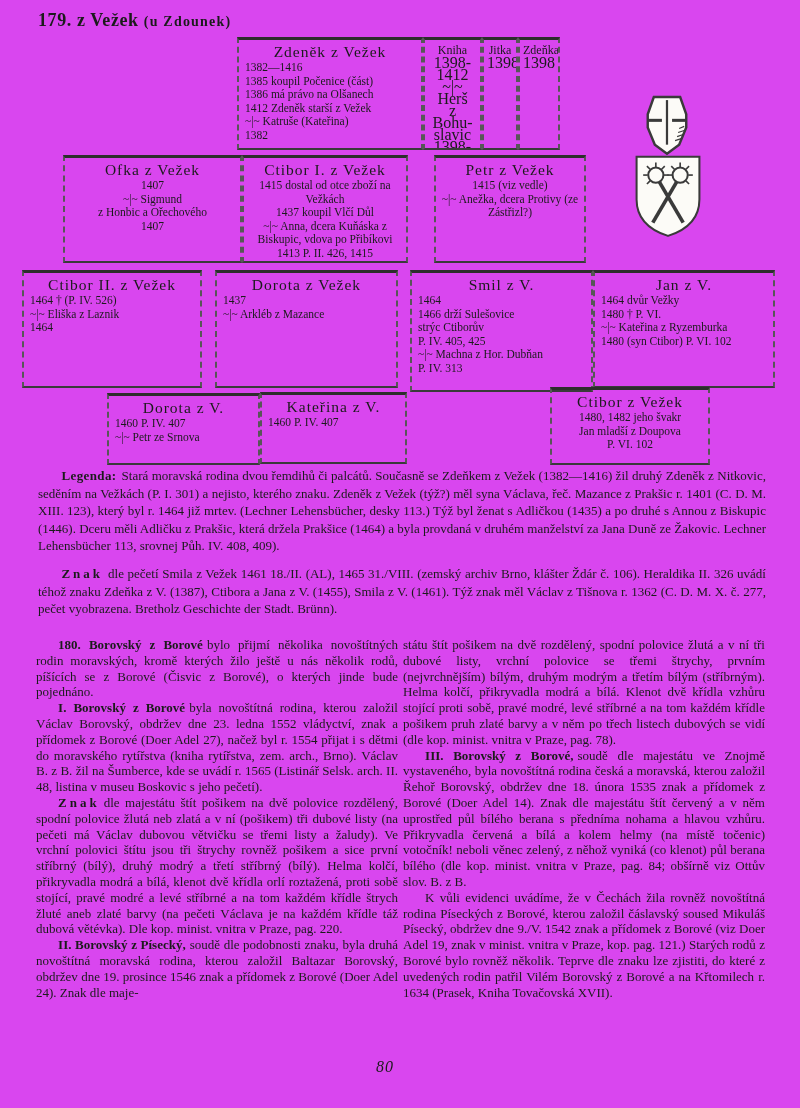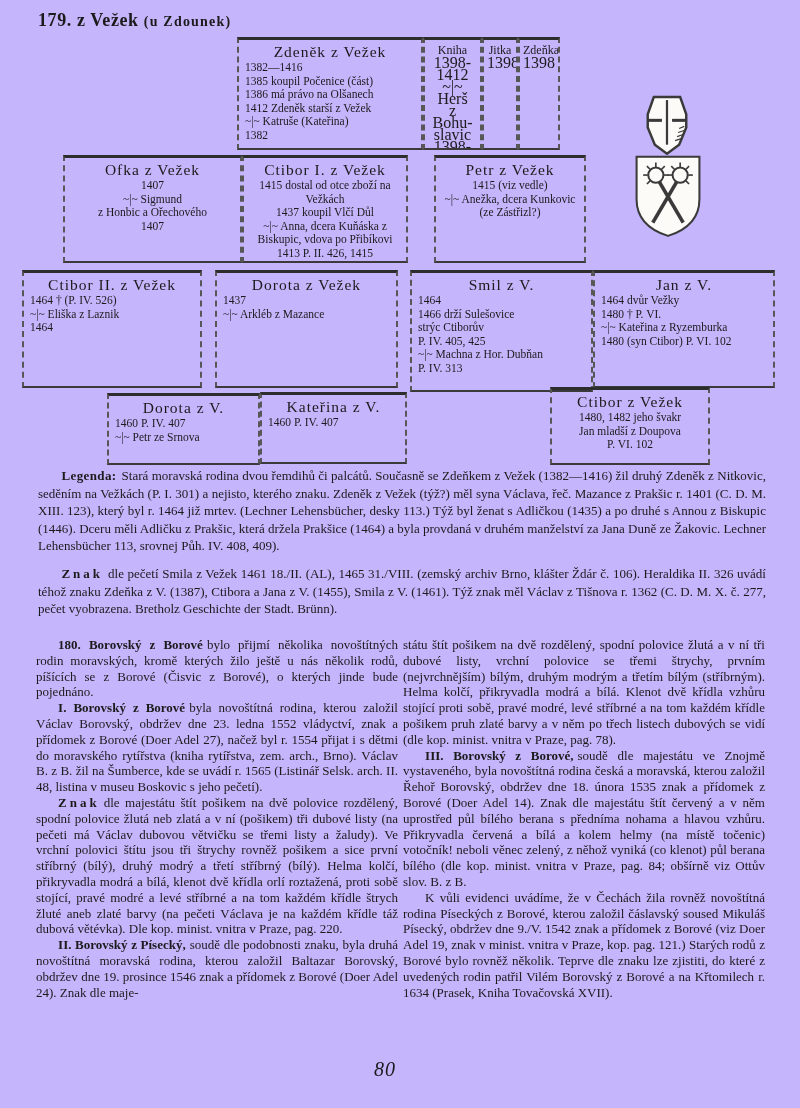--- a/index.html
+++ b/index.html
@@ -1,16 +1,16 @@
 <!DOCTYPE html>
 <html><head>
 <meta charset="utf-8">
 <style>
   html,body{margin:0;padding:0;background:#d9d9d6;}
-  .page{position:relative;width:800px;height:1108px;background:#c4b5fd;
+  .page{position:relative;width:800px;height:1108px;background:#d946ef;
         font-family:"Liberation Serif","DejaVu Serif",serif;color:#1b1b1b;overflow:hidden;}
 
   
   .hdr{position:absolute;left:38px;top:10px;font-size:18px;font-weight:bold;letter-spacing:.6px;white-space:nowrap;}
   .hdr .suffix{font-size:14px;font-weight:600;letter-spacing:1.2px;}
 
   
   .tbox{position:absolute;box-sizing:border-box;
         border-top:3px solid #2d2d2d;border-bottom:2px solid #3a3a3a;
         border-left:2px dashed #575757;border-right:2px dashed #575757;
@@ -51,21 +51,21 @@
 
   
   .col{position:absolute;top:637px;width:362px;font-size:13px;line-height:15.8px;text-align:justify;}
   #col-left{left:36px;}
   #col-right{left:403px;}
   .col p{margin:0;text-indent:1.7em;}
   .col p.noindent{text-indent:0;}
   .plead{font-weight:bold;margin-right:4px;margin-top:40px;}
 
   .pageno{position:absolute;left:0;right:30px;top:1058px;text-align:center;
-          font-style:italic;font-size:20px;letter-spacing:1px;}
+          font-style:italic;font-size:16px;letter-spacing:1px;}
 </style>
 </head>
 <body>
 
 <div class="page">
 
   <div class="hdr">
     <span>179. z Vežek</span>
     <span class="suffix">(u Zdounek)</span>
   </div>
@@ -157,21 +157,21 @@
         <div>1415 dostal od otce zboží na Vežkách</div>
         <div>1437 koupil Vlčí Důl</div>
         <div>~|~ Anna, dcera Kuňáska z Biskupic, vdova po Přibíkovi</div>
         <div>1413 P. II. 426, 1415</div>
       </div>
   </div>
   <div class="tbox align-center" id="b-petr">
     <div class="title">Petr z Vežek</div>
     <div class="bx-lines">
         <div>1415 (viz vedle)</div>
-        <div>~|~ Anežka, dcera Kunkovic (ze Zástřizl?)</div>
+        <div>~|~ Anežka, dcera Protivy (ze Zástřizl?)</div>
       </div>
   </div>
 
   <div class="tbox align-left" id="b-ctibor2">
     <div class="title">Ctibor II. z Vežek</div>
     <div class="bx-lines">
         <div>1464 † (P. IV. 526)</div>
         <div>~|~ Eliška z Laznik</div>
         <div>1464</div>
       </div>

